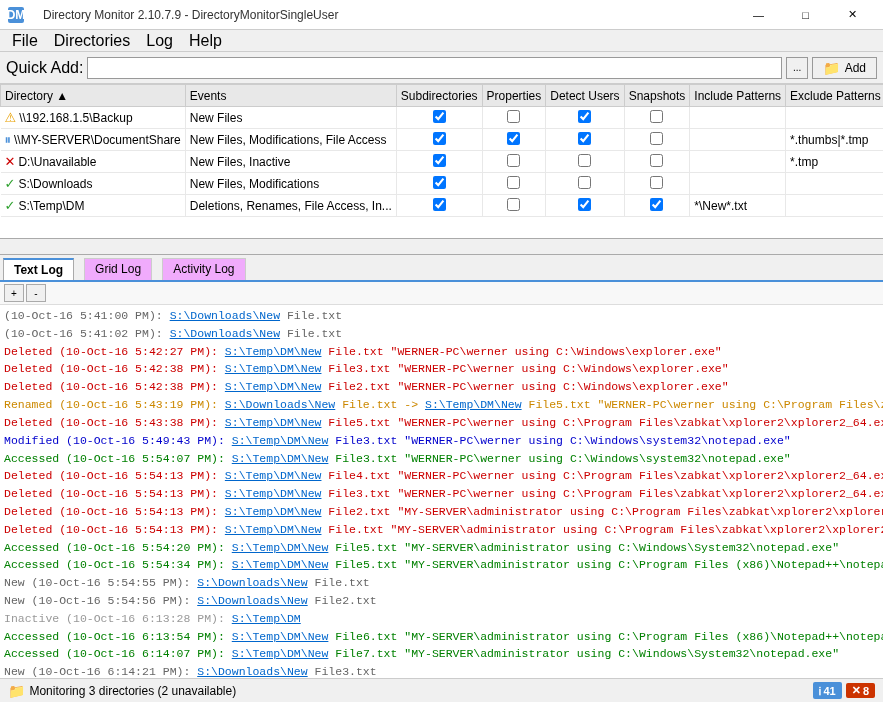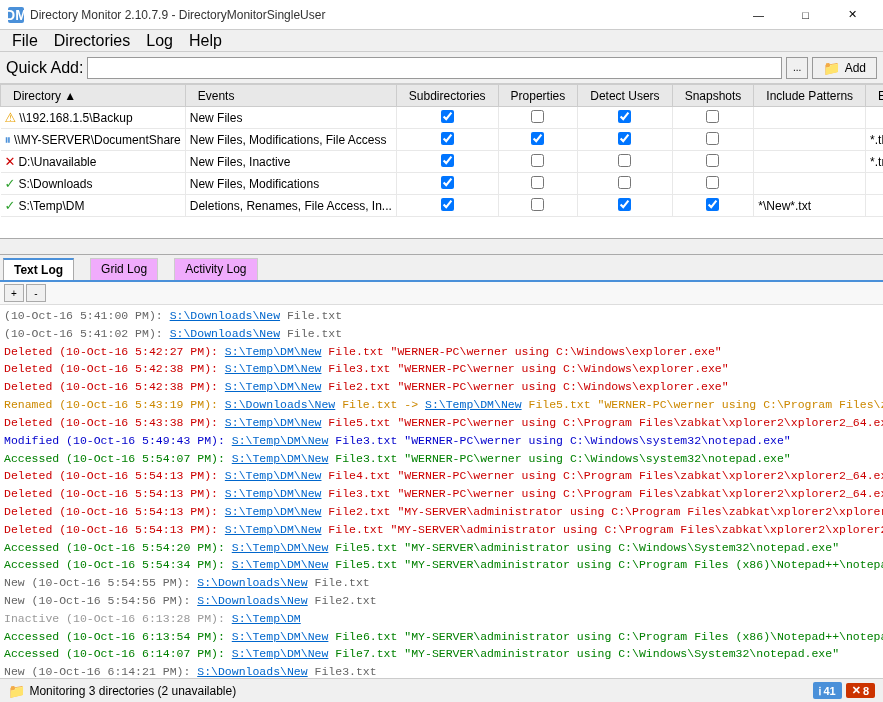--- a/index.html
+++ b/index.html
@@ -9,24 +9,24 @@
     #titlebar {
       background: #fff;
       height: 30px;
       display: flex;
       align-items: center;
       padding: 0 8px;
       border-bottom: 1px solid #ccc;
       user-select: none;
     }
     #titlebar .app-icon {
-      width: 16px; height: 16px; margin-right: 6px;
+      width: 16px; height: 16px; margin-right: 19px;
       background: #4a90d9; border-radius: 2px;
       display: inline-flex; align-items: center; justify-content: center;
-      color: white; font-size: 14px; font-weight: bold;
+      color: white; font-size: 12px; font-weight: bold;
     }
     #titlebar .title-text { flex: 1; font-size: 12px; color: #333; }
     #titlebar .win-controls { display: flex; gap: 2px; }
     #titlebar .win-btn {
       width: 45px; height: 30px; border: none; background: transparent;
       cursor: pointer; font-size: 11px; display: flex; align-items: center; justify-content: center;
     }
 
     
     #menubar {
@@ -84,21 +84,21 @@
       width: 100%;
       border-collapse: collapse;
       font-size: 12px;
     }
     #dir-table thead tr {
       background: #e8e8e8;
       height: 22px;
     }
     #dir-table thead th {
       border: 1px solid #ccc;
-      padding: 1px 12px;
+      padding: 1px 4px;
       text-align: left;
       font-weight: normal;
       white-space: nowrap;
       cursor: pointer;
     }
     #dir-table tbody tr { height: 22px; border-bottom: 1px solid #e8e8e8; }
     #dir-table tbody td { padding: 1px 4px; border-right: 1px solid #e8e8e8; white-space: nowrap; margin-left: 24px; }
     .status-icon { font-size: 13px; margin-right: 3px; }
     .status-warn { color: #e8a000; }
     .status-pause { color: #4a90d9; }
@@ -115,21 +115,21 @@
       border-bottom: 1px solid #aaa;
     }
     #dir-scroll-inner { width: 1200px; height: 1px; }
 
     
     #tabs-bar {
       display: flex;
       background: #f0f0f0;
       border-bottom: 2px solid #4a90d9;
       padding: 3px 3px 0 3px;
-      gap: 16px;
+      gap: 10px;
       text-align: center;
     }
     .tab {
       padding: 3px 10px;
       border: 1px solid #ccc;
       border-bottom: none;
       background: #f0abfc;
       cursor: pointer;
       font-size: 12px;
     }

